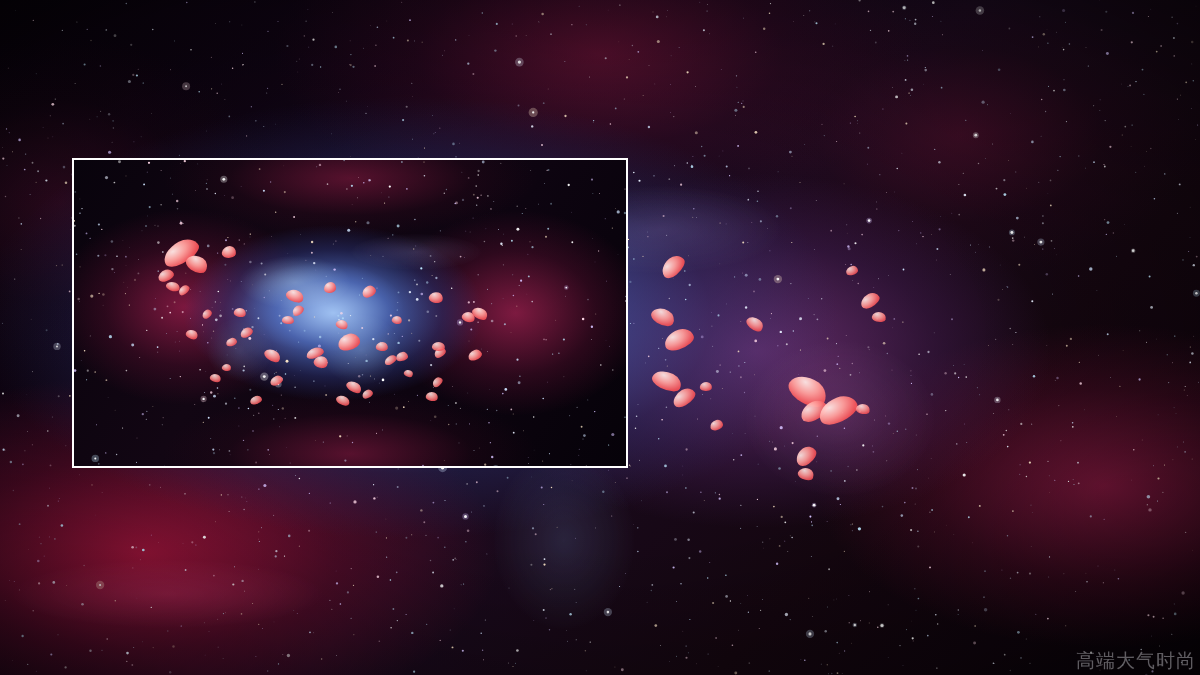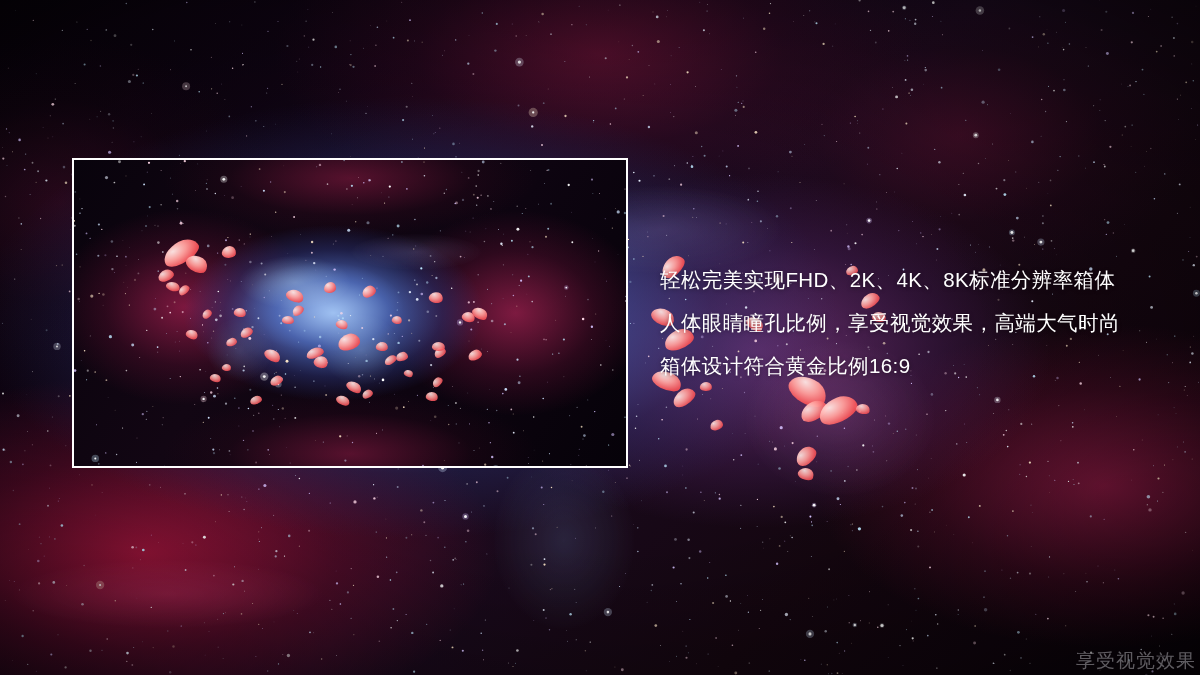--- a/index.html
+++ b/index.html
@@ -2334,21 +2334,16 @@
           <div class="petal" style="left: 136px; top: 214px; width: 11px; height: 8px; transform: rotate(24deg); opacity: 0.88;"></div>
           <div class="petal" style="left: 176px; top: 236px; width: 12px; height: 8px; transform: rotate(-14deg); opacity: 0.88;"></div>
           <div class="petal" style="left: 262px; top: 236px; width: 14px; height: 9px; transform: rotate(30deg); opacity: 0.9;"></div>
           <div class="petal" style="left: 288px; top: 230px; width: 11px; height: 8px; transform: rotate(-22deg); opacity: 0.88;"></div>
           <div class="petal" style="left: 352px; top: 232px; width: 12px; height: 9px; transform: rotate(18deg); opacity: 0.9;"></div>
           <div class="petal" style="left: 358px; top: 218px; width: 11px; height: 8px; transform: rotate(-36deg); opacity: 0.88;"></div>
         </div>
     </div>
   </div>
 
-  <div id="body-copy">
-    <span class="line">轻松完美实现FHD、2K、4K、8K标准分辨率箱体</span>
-    <span class="line">人体眼睛瞳孔比例，享受视觉效果，高端大气时尚</span>
-    <span class="line">箱体设计符合黄金比例16:9</span>
-  </div>
 
-  <div id="watermark">享受视觉效果</div>
+  <div id="watermark">高端大气时尚</div>
 
 </div>
 
 </body></html>

